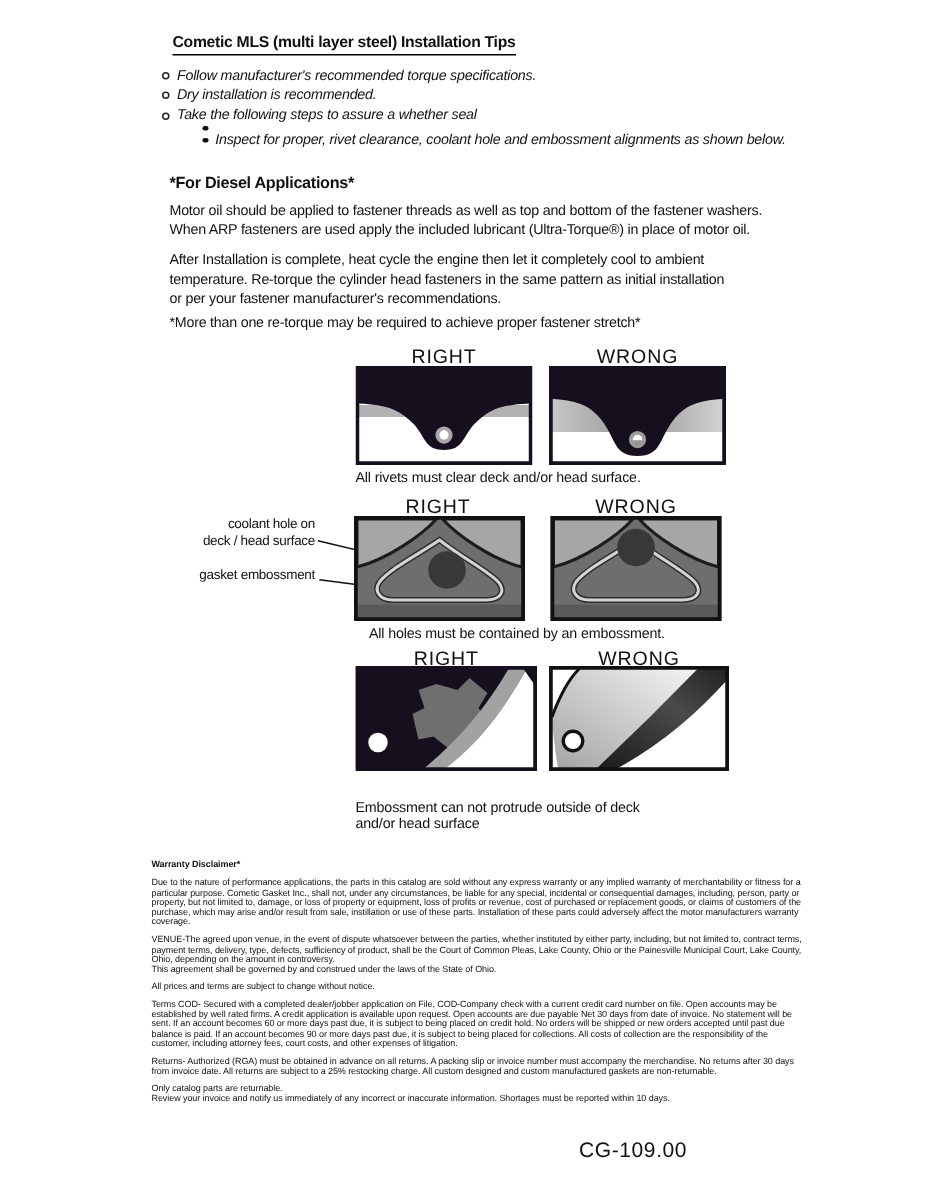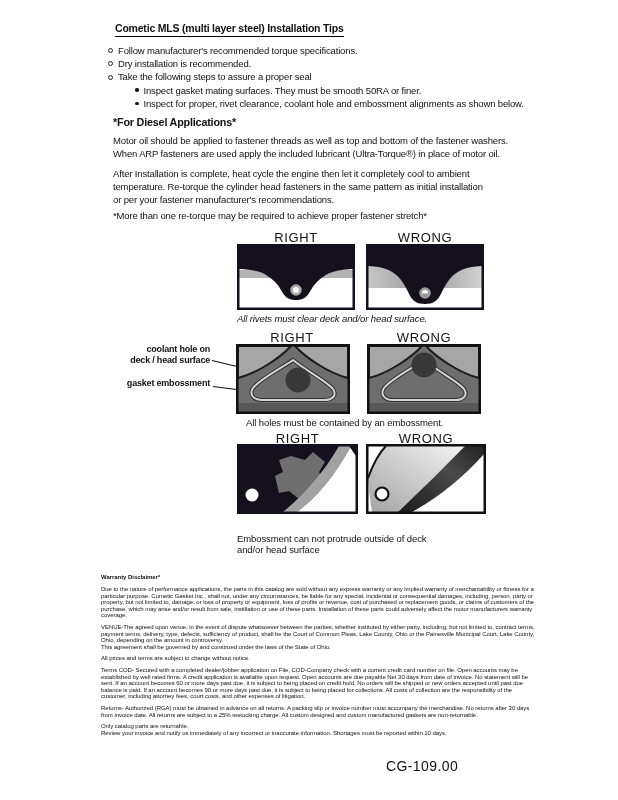--- a/index.html
+++ b/index.html
@@ -7,35 +7,35 @@
     width:618px;height:800px;background:#ffffff;position:relative;overflow:hidden;
     font-family:"Liberation Sans", sans-serif;color:#111;
     -webkit-font-smoothing:antialiased;
   }
   .abs{position:absolute;}
   
   .title{left:115px;top:22px;font-size:10.5px;font-weight:bold;letter-spacing:-0.2px;}
   .title span{border-bottom:1.6px solid #000;padding-bottom:2px;display:inline-block;text-align:center;}
   
   .bullets{left:108px;top:44px;font-size:9.5px;line-height:13.2px;letter-spacing:-0.15px;}
-  .b-row{display:flex;align-items:center;gap:5px;}
+  .b-row{display:flex;align-items:center;gap:5px;font-style:italic;}
   .dot-o{width:3px;height:3px;border:1px solid #222;border-radius:50%;flex:none;}
   .dot-f{width:3.5px;height:3.5px;background:#111;border-radius:50%;flex:none;}
   .sub{margin-left:27px;}
   
   .diesel-h{left:113px;top:116px;font-size:10.8px;font-weight:bold;letter-spacing:-0.2px;}
   .para{font-size:9.5px;line-height:13px;letter-spacing:-0.15px;white-space:pre-line;}
   .p1{left:113px;top:134px;}
   .p2{left:113px;top:167px;}
   .p3{left:113px;top:209px;}
   
   .dg-label{font-size:13px;letter-spacing:0.6px;text-align:center;width:118px;}
   .cap{font-size:9.5px;letter-spacing:-0.1px;white-space:pre-line;line-height:11px;}
   svg{display:block;}
-  .side-label{font-size:9px;line-height:10.5px;letter-spacing:-0.2px;text-align:right;white-space:pre-line;font-weight:bold;}
+  .side-label{font-size:9px;line-height:10.5px;letter-spacing:-0.2px;text-align:right;white-space:pre-line;}
   .leader{position:absolute;height:0;border-top:1.2px solid #111;transform-origin:0 0;}
   .l1{left:212px;top:360px;width:86px;transform:rotate(13.4deg);}
   .l2{left:213px;top:386px;width:47px;transform:rotate(7.4deg);}
   
   .warranty{left:101px;top:574px;width:436px;font-size:6px;line-height:6.6px;letter-spacing:-0.05px;}
   .warranty .wh{font-weight:bold;margin-bottom:5.5px;}
   .warranty p{margin:0 0 5px 0;white-space:pre-line;}
   
   .footer-code{left:386px;top:758px;font-size:14px;letter-spacing:0.4px;}
 </style>
@@ -48,25 +48,24 @@
   <div class="b-row">
       <span class="dot-o"></span>
       <span>Follow manufacturer's recommended torque specifications.</span>
     </div>
   <div class="b-row">
       <span class="dot-o"></span>
       <span>Dry installation is recommended.</span>
     </div>
   <div class="b-row">
       <span class="dot-o"></span>
-      <span>Take the following steps to assure a proper seal</span>
+      <span>Take the following steps to assure a whether seal</span>
     </div>
   <div class="b-row sub">
       <span class="dot-f"></span>
-      <span>Inspect gasket mating surfaces.  They must be smooth 50RA or finer.</span>
     </div>
   <div class="b-row sub">
       <span class="dot-f"></span>
       <span>Inspect for proper, rivet clearance, coolant hole and embossment alignments as shown below.</span>
     </div>
 </div>
 
 <div class="abs diesel-h">*For Diesel Applications*</div>
 <div class="abs para p1">Motor oil should be applied to fastener threads as well as top and bottom of the fastener washers.
 When ARP fasteners are used apply the included lubricant (Ultra-Torque®) in place of motor oil.</div>
@@ -99,21 +98,21 @@
   <rect width="118" height="66" fill="#ffffff"></rect>
   <rect x="2" y="22" width="114" height="22" fill="url(#g1)"></rect>
   <rect x="2" y="44" width="114" height="20" fill="#ffffff"></rect>
   <path d="M2,2 H116 V22 C98,23 90,27 83,36 C73,49 75,60 59,60 C43,60 45,49 35,36 C28,27 20,23 2,22 Z" fill="#16101e"></path>
   <circle cx="59" cy="49" r="7" fill="#9c9c9c" stroke="#16101e" stroke-width="2.5"></circle>
   <circle cx="59" cy="49" r="3.1" fill="#ffffff"></circle>
   <path d="M55.9,49.5 A3.1,3.1 0 0 0 62.1,49.5 Z" fill="#949494"></path>
   <rect x="1.25" y="1.25" width="115.5" height="63.5" fill="none" stroke="#16101e" stroke-width="2.5"></rect>
 </svg>
 
-<div class="abs cap" style="left:237px;top:313px;font-style:italic;">All rivets must clear deck and/or head surface.</div>
+<div class="abs cap" style="left:237px;top:313px;">All rivets must clear deck and/or head surface.</div>
 
 <div class="abs dg-label" style="left:235px;top:330px;width:114px;">RIGHT</div>
 <div class="abs dg-label" style="left:366px;top:330px;width:116px;">WRONG</div>
 
 <div class="abs side-label" style="left:100px;top:344px;width:110px;">coolant hole on
 deck / head surface</div>
 <div class="abs side-label" style="left:96px;top:378px;width:114px;">gasket embossment</div>
 <div class="leader l1"></div>
 <div class="leader l2"></div>
 

